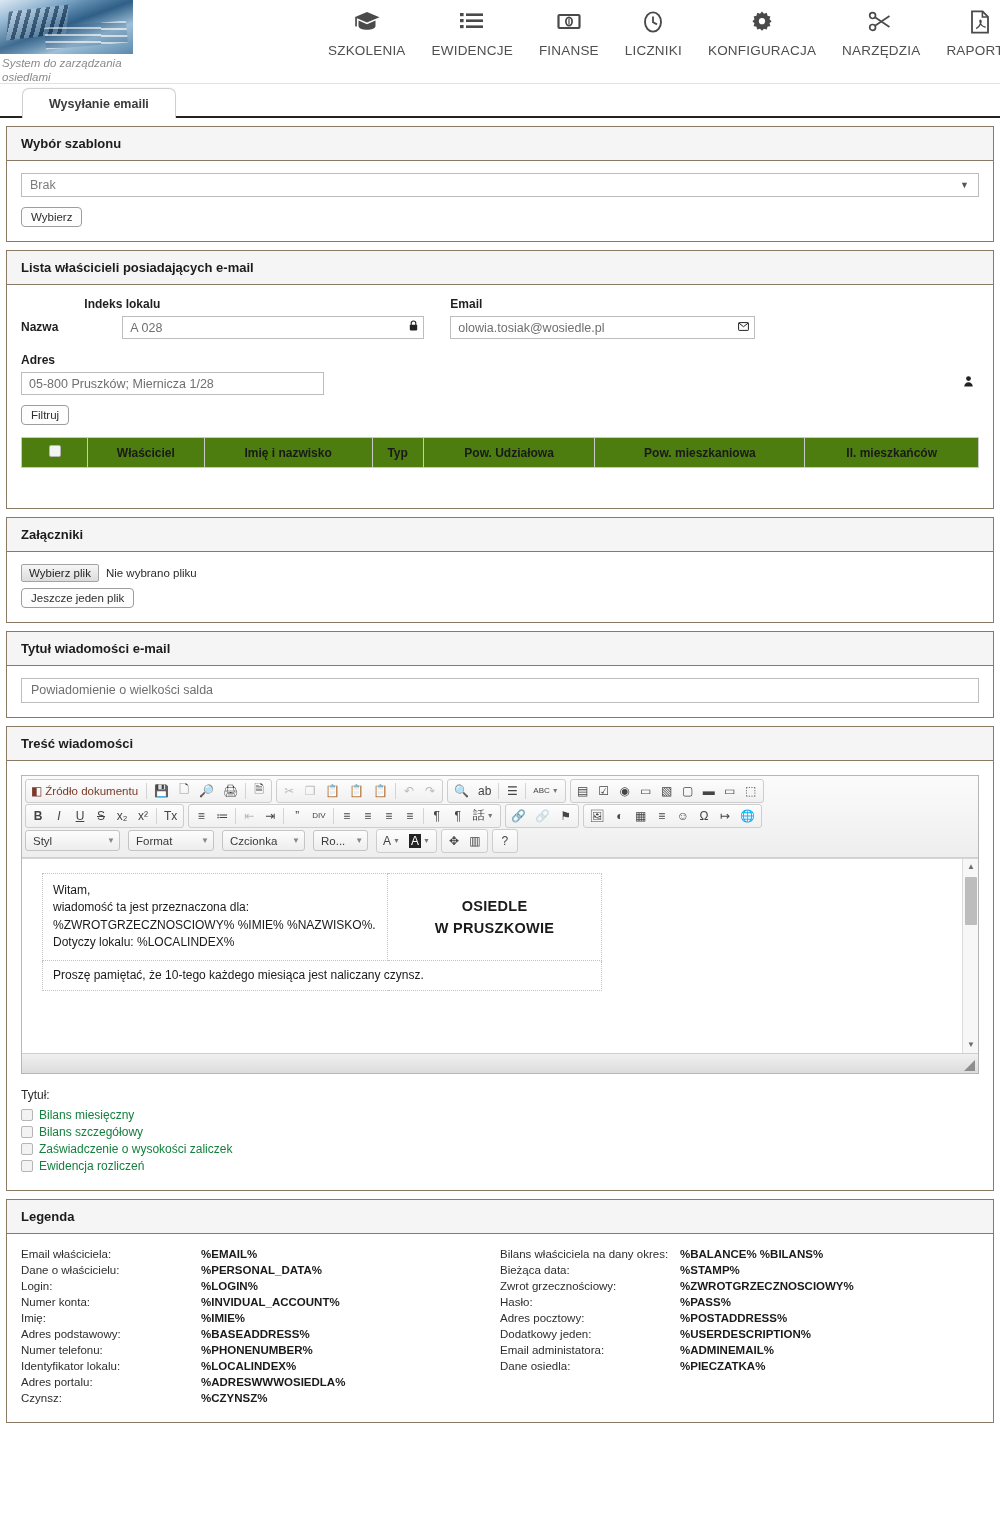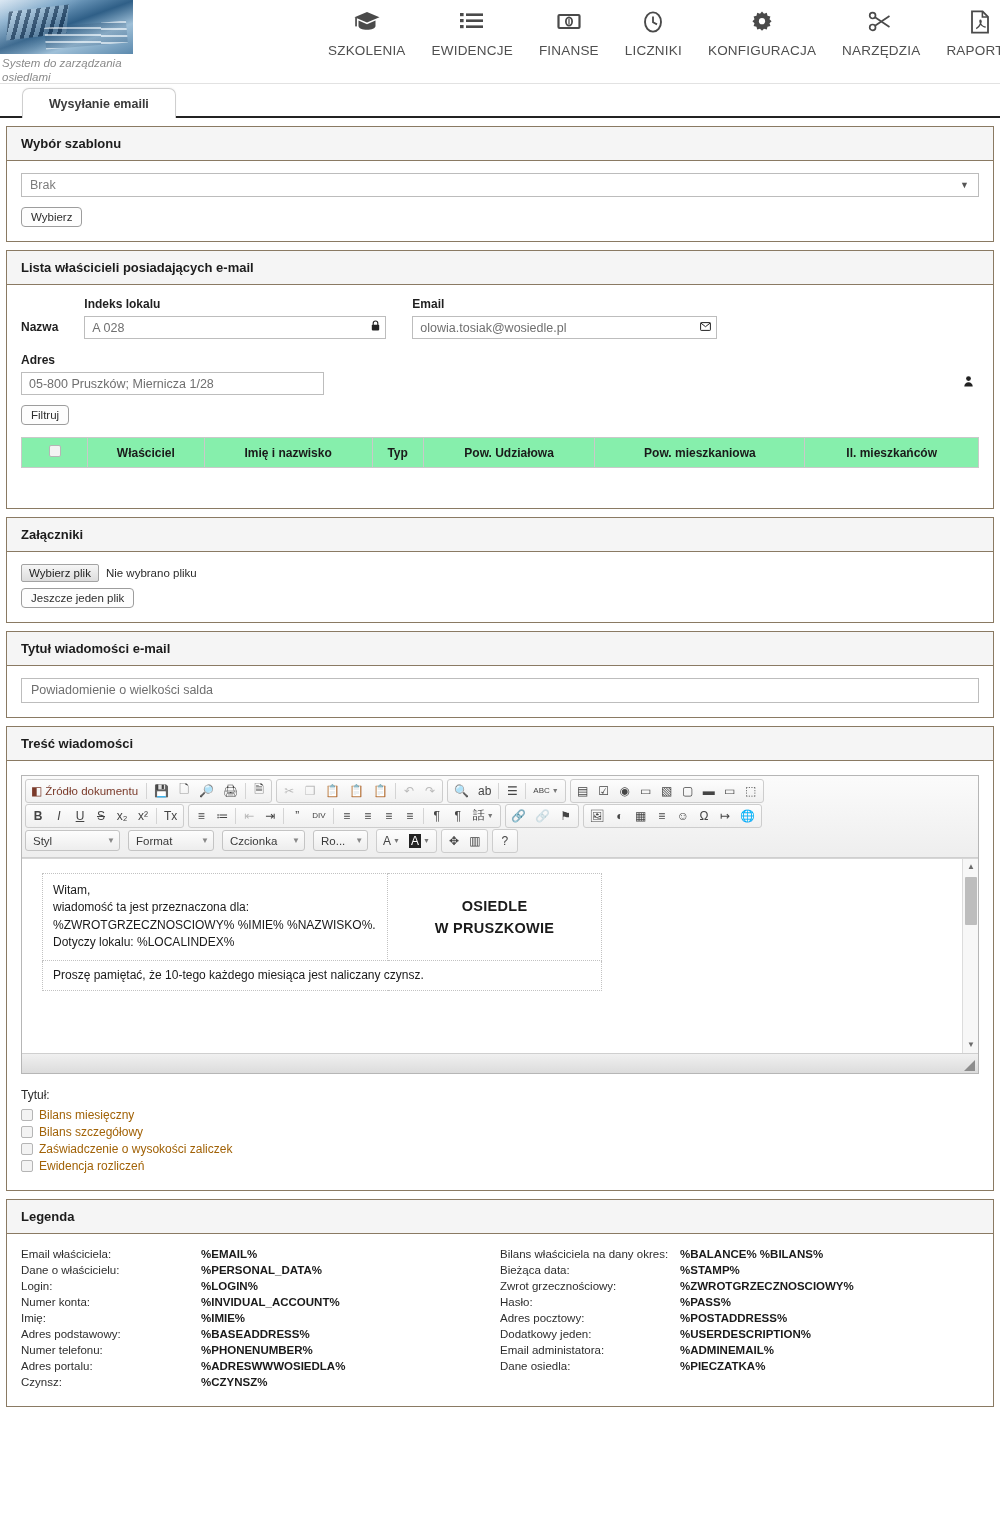--- a/index.html
+++ b/index.html
@@ -176,32 +176,32 @@
     font-family: "Liberation Sans", sans-serif;
   }
   .inputwrap .fieldicon {
     position: absolute;
     right: 6px; top: 4px;
     color: #2b2b2b;
     font-size: 11px;
     line-height: 14px;
   }
   .w300 { width: 303px; }
-  .w302 { width: 302px; }
+  .w302 { width: 302px; margin-left: 38px; }
   .w305 { width: 305px; }
 
   
   table.grid {
     width: 100%;
     border-collapse: collapse;
     margin-top: 12px;
   }
   table.grid th {
     border: 1px solid #c9c9c9;
-    background: #86efac;
+    background: #4d7c0f;
     font-size: 12px;
     font-weight: bold;
     color: #1a1a1a;
     padding: 7px 4px;
     text-align: center;
   }
   table.grid th.chk { width: 66px; }
   .emptyrows { height: 26px; }
 
   
@@ -345,21 +345,21 @@
   .attach-title { font-size: 12px; color: #2b2b2b; margin: 14px 0 6px 0; }
   .cbrow { display: flex; align-items: center; gap: 6px; margin: 3px 0; }
   .cbbox {
     width: 12px; height: 12px;
     border: 1px solid #b5b5b5;
     background: #f3f3f3;
     border-radius: 2px;
     display: inline-block;
     cursor: pointer;
   }
-  .cblabel { font-size: 12px; color: #a16207; }
+  .cblabel { font-size: 12px; color: #15803d; }
 
   
   .legend-body { padding: 12px 14px 16px 14px; display: flex; }
   .legend-col { width: 50%; }
   .legend-row { display: flex; line-height: 16px; margin-bottom: 0px; }
   .legend-key { width: 180px; font-size: 11.5px; color: #2e2e2e; }
   .legend-val { font-size: 11.5px; font-weight: bold; color: #1a1a1a; text-align: center; }
 </style>
 </head>
 <body>
@@ -893,20 +893,24 @@
           </div>
           <div class="legend-row">
             <span class="legend-key">Adres podstawowy:</span>
             <span class="legend-val">%BASEADDRESS%</span>
           </div>
           <div class="legend-row">
             <span class="legend-key">Numer telefonu:</span>
             <span class="legend-val">%PHONENUMBER%</span>
           </div>
           <div class="legend-row">
+            <span class="legend-key">Identyfikator lokalu:</span>
+            <span class="legend-val">%LOCALINDEX%</span>
+          </div>
+          <div class="legend-row">
             <span class="legend-key">Adres portalu:</span>
             <span class="legend-val">%ADRESWWWOSIEDLA%</span>
           </div>
           <div class="legend-row">
             <span class="legend-key">Czynsz:</span>
             <span class="legend-val">%CZYNSZ%</span>
           </div>
         </div>
       <div class="legend-col" id="legend-right">
           <div class="legend-row">

